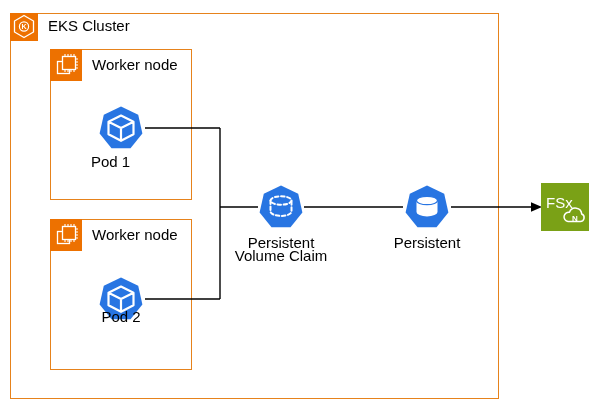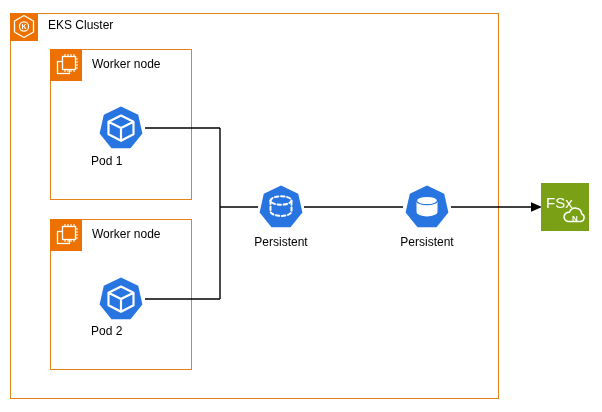--- a/index.html
+++ b/index.html
@@ -3,27 +3,27 @@
 <meta charset="utf-8">
 <style>
   html,body{margin:0;padding:0;background:#ffffff;}
   body{font-family:"Liberation Sans", sans-serif;color:#000;}
   .canvas{position:relative;width:602px;height:412px;background:#ffffff;overflow:hidden;}
   .box{position:absolute;background:#ffffff00;border:1px solid #E6821B;box-sizing:border-box;}
   .cluster-box{left:10px;top:13px;width:489px;height:386px;}
   .wn1-box{left:50px;top:49px;width:142px;height:151px;}
   .wn2-box{left:50px;top:219px;width:142px;height:151px;}
   .icon{position:absolute;display:block;}
-  .label{position:absolute;font-size:12px;line-height:13px;white-space:nowrap;}
+  .label{position:absolute;font-size:15px;line-height:13px;white-space:nowrap;}
   .label.center{text-align:center;white-space:normal;}
   .cluster-label{left:48px;top:19px;}
   .wn1-label{left:92px;top:58px;}
   .wn2-label{left:92px;top:228px;}
   .pod1-label{left:91px;top:155px;width:60px;text-align:left;}
-  .pod2-label{left:91px;top:325px;width:60px;}
+  .pod2-label{left:91px;top:310px;width:60px;text-align:center;}
   .pvc-label{left:231px;top:236px;width:100px;}
   .pv-label{left:377px;top:236px;width:100px;}
   .connectors{position:absolute;left:0;top:0;width:602px;height:412px;pointer-events:none;}
 </style>
 </head>
 <body>
 
 <div class="canvas">
 
   <div class="box cluster-box"></div>
@@ -88,20 +88,21 @@
 
   <svg class="icon" style="left:258px;top:184px" width="46" height="46" viewBox="0 0 46 46">
     <polygon points="23,1.5 40.2,9.8 44.4,28.4 32.5,43.3 13.5,43.3 1.6,28.4 5.8,9.8" fill="#2875E2"></polygon>
     <g fill="none" stroke="#ffffff" stroke-width="2" stroke-dasharray="3.4,2.6" stroke-linecap="round">
       <ellipse cx="23" cy="16.5" rx="10.5" ry="4.2"></ellipse>
       <path d="M12.5,16.5 L12.5,27.5 A10.5,4.4 0 0 0 33.5,27.5 L33.5,16.5"></path>
     </g>
   </svg>
   <div class="label center pvc-label">
     <div>Persistent</div>
+    <div>Volume Claim</div>
   </div>
 
   <svg class="icon" style="left:404px;top:184px" width="46" height="46" viewBox="0 0 46 46">
     <polygon points="23,1.5 40.2,9.8 44.4,28.4 32.5,43.3 13.5,43.3 1.6,28.4 5.8,9.8" fill="#2875E2"></polygon>
     <path d="M12.5,16.5 L12.5,28 A10.5,4.4 0 0 0 33.5,28 L33.5,16.5 Z" fill="#ffffff"></path>
     <ellipse cx="23" cy="16.5" rx="10.5" ry="4.2" fill="#ffffff" stroke="#2875E2" stroke-width="1.2"></ellipse>
   </svg>
   <div class="label center pv-label">
     <div>Persistent</div>
   </div>

